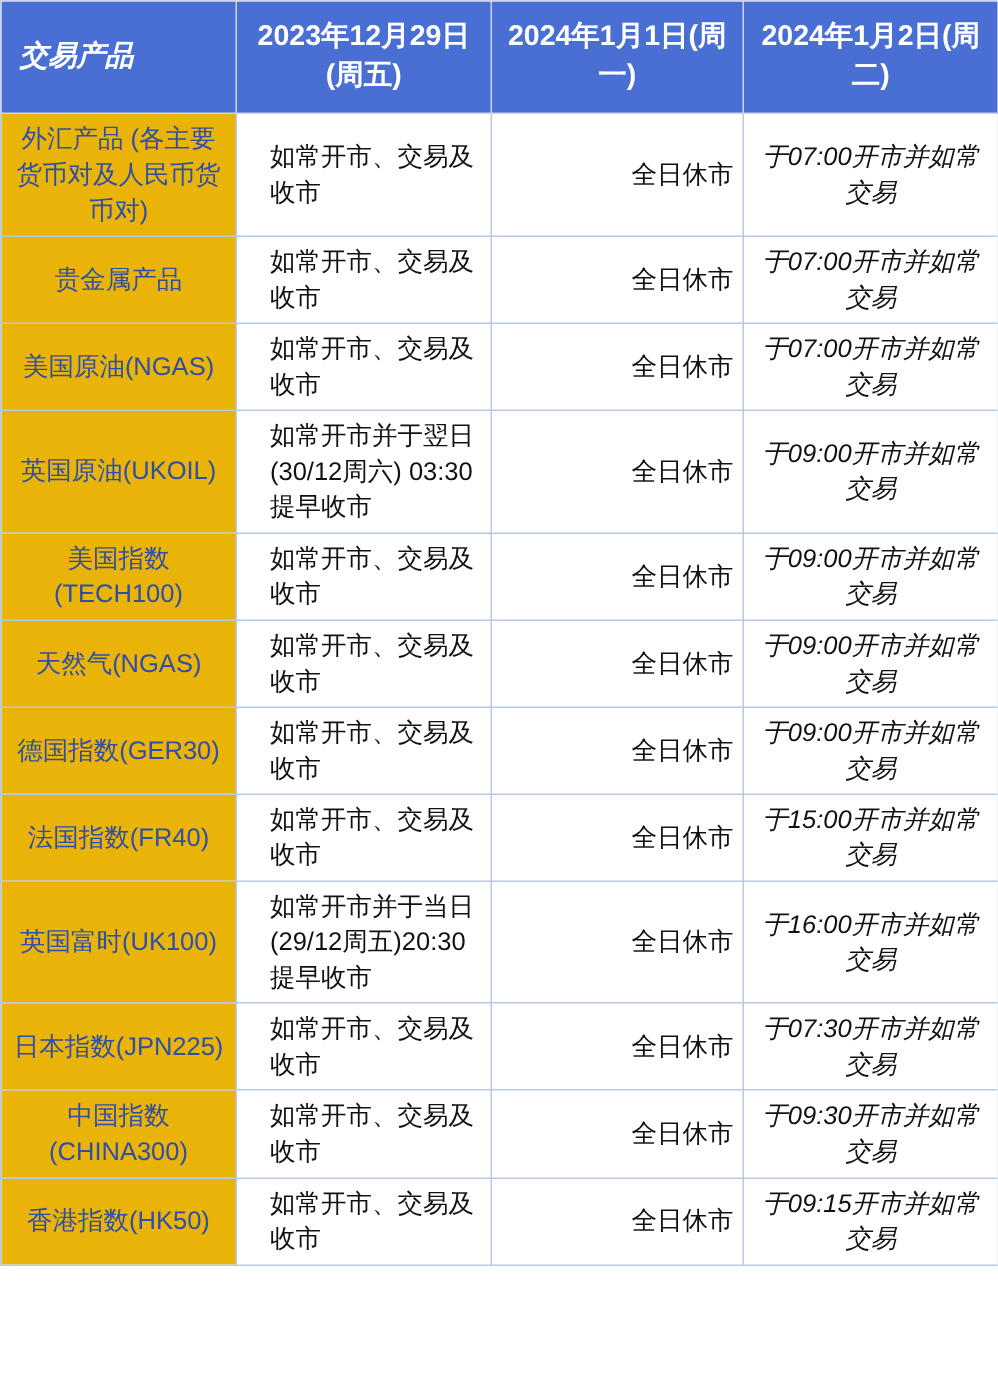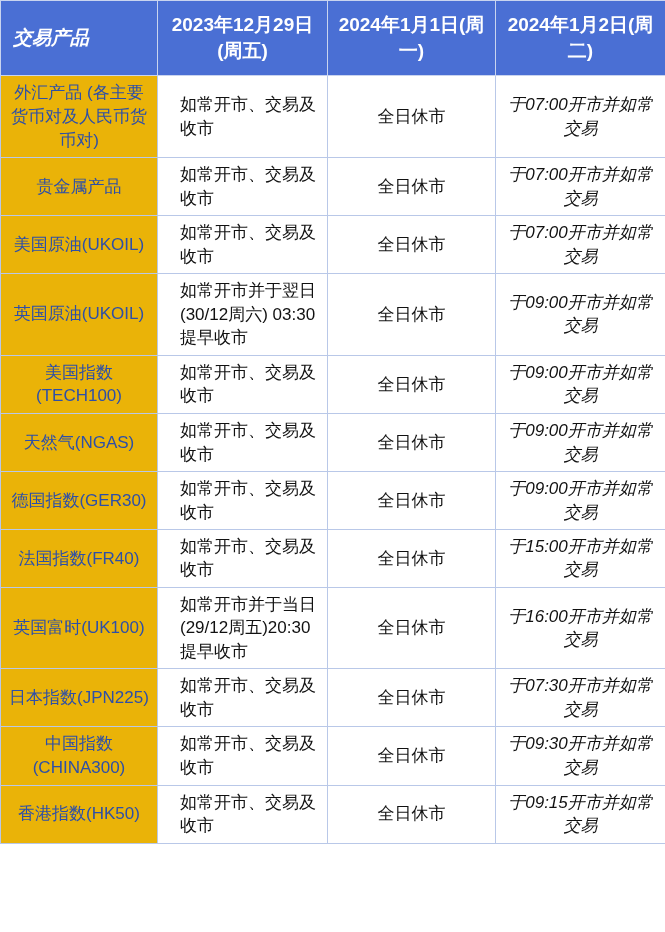--- a/index.html
+++ b/index.html
@@ -53,21 +53,21 @@
     color: #2d4fa8;
     text-align: center;
     font-size: 17px;
     line-height: 1.4;
   }
   tbody td.cell-a {
     text-align: left;
     padding-left: 22px;
   }
   tbody td.cell-b {
-    text-align: center;
+    text-align: right;
   }
   tbody td.cell-c {
     text-align: center;
     font-style: italic;
   }
 </style>
 </head>
 <body>
 
 <table class="schedule">
@@ -92,21 +92,21 @@
       <td class="cell-b">全日休市</td>
       <td class="cell-c">于07:00开市并如常交易</td>
     </tr>
     <tr>
       <td class="product">贵金属产品</td>
       <td class="cell-a">如常开市、交易及收市</td>
       <td class="cell-b">全日休市</td>
       <td class="cell-c">于07:00开市并如常交易</td>
     </tr>
     <tr>
-      <td class="product">美国原油(UKOIL)</td>
+      <td class="product">美国原油(NGAS)</td>
       <td class="cell-a">如常开市、交易及收市</td>
       <td class="cell-b">全日休市</td>
       <td class="cell-c">于07:00开市并如常交易</td>
     </tr>
     <tr>
       <td class="product">英国原油(UKOIL)</td>
       <td class="cell-a">如常开市并于翌日(30/12周六) 03:30提早收市</td>
       <td class="cell-b">全日休市</td>
       <td class="cell-c">于09:00开市并如常交易</td>
     </tr>

